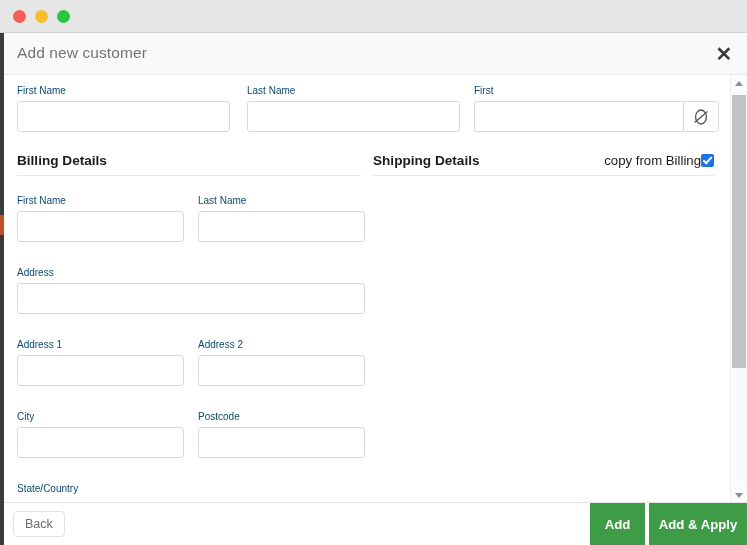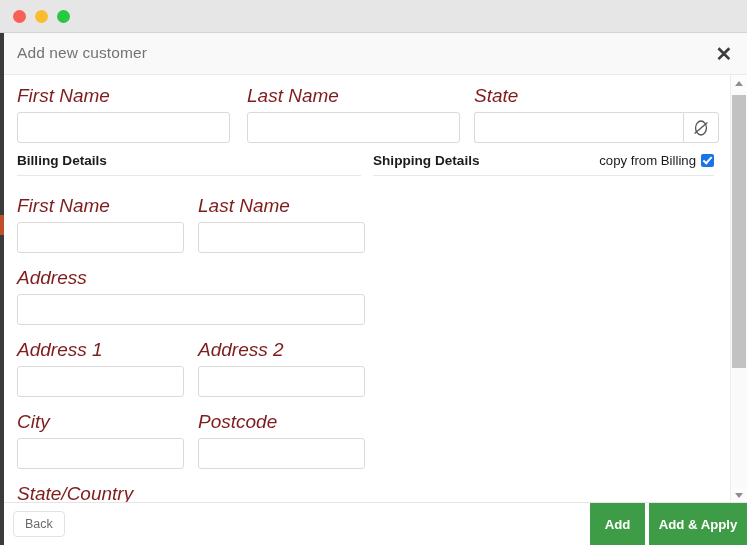--- a/index.html
+++ b/index.html
@@ -112,25 +112,24 @@
     background: #ffffff;
   }
   #form-area {
     position: absolute;
     left: 0; top: 0;
     width: 722px;
     height: 428px;
   }
 
   .field-label {
-    font-size: 19px;
-    color: #7f1d1d;
+    font-size: 10px;
+    color: #0c4a6e;
     margin-bottom: 5px;
     white-space: nowrap;
-    font-style: italic;
   }
   .input-box {
     height: 31px;
     border: 1px solid #dadada;
     border-radius: 3px;
     background: #ffffff;
     box-sizing: border-box;
   }
 
   .section-head {
@@ -150,21 +149,20 @@
   }
   .section-head-row .sh-title {
     font-size: 13.6px;
     font-weight: bold;
     color: #1b1b1b;
     white-space: nowrap;
   }
   .copy-wrap {
     display: flex;
     align-items: center;
-    gap: 5px;
   }
   .copy-label {
     font-size: 13.2px;
     color: #1b1b1b;
     white-space: nowrap;
   }
   .chk {
     width: 13px;
     height: 13px;
     border-radius: 2px;
@@ -325,21 +323,21 @@
           <div class="field-label">First Name</div>
           <input class="input-box" style="width: 213px;" type="text" value="">
         </div>
 
         <div style="position:absolute; left:243px; top:10px; width:213px;">
           <div class="field-label">Last Name</div>
           <input class="input-box" style="width: 213px;" type="text" value="">
         </div>
 
         <div style="position:absolute; left:470px; top:10px; width:245px;">
-          <div class="field-label">State</div>
+          <div class="field-label">First</div>
           <div class="input-group">
             <input class="ig-input" type="text" value="" style="">
             <div class="ig-btn">
               <svg width="20" height="20" viewBox="0 0 20 20" aria-hidden="true">
                 <ellipse cx="10" cy="10" rx="5.4" ry="7" fill="none" stroke="#555555" stroke-width="1.3"></ellipse>
                 <line x1="3.6" y1="15.6" x2="16.4" y2="4.4" stroke="#555555" stroke-width="1.3"></line>
               </svg>
             </div>
           </div>
         </div>

